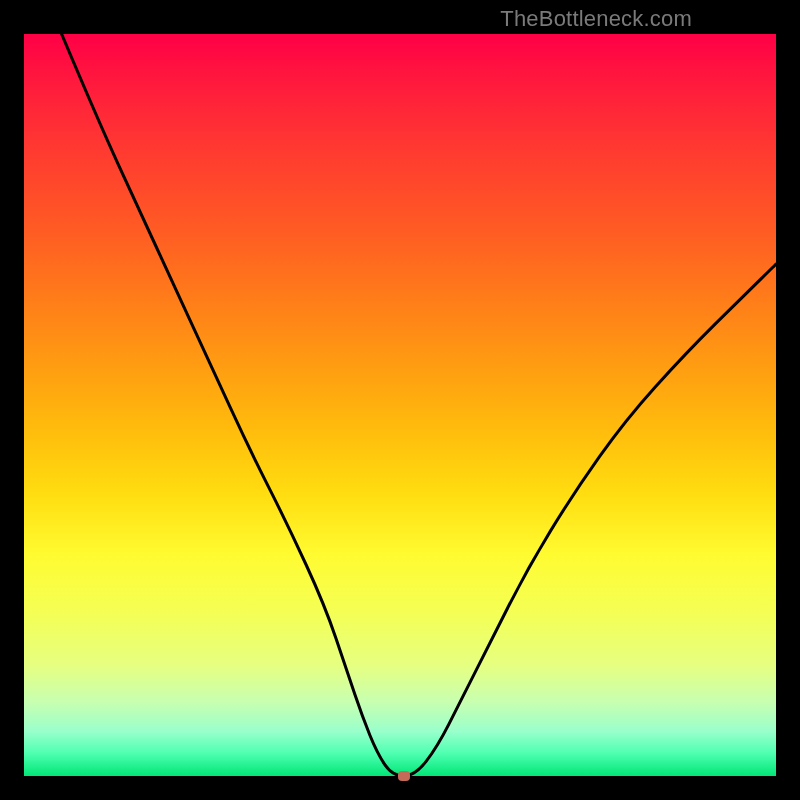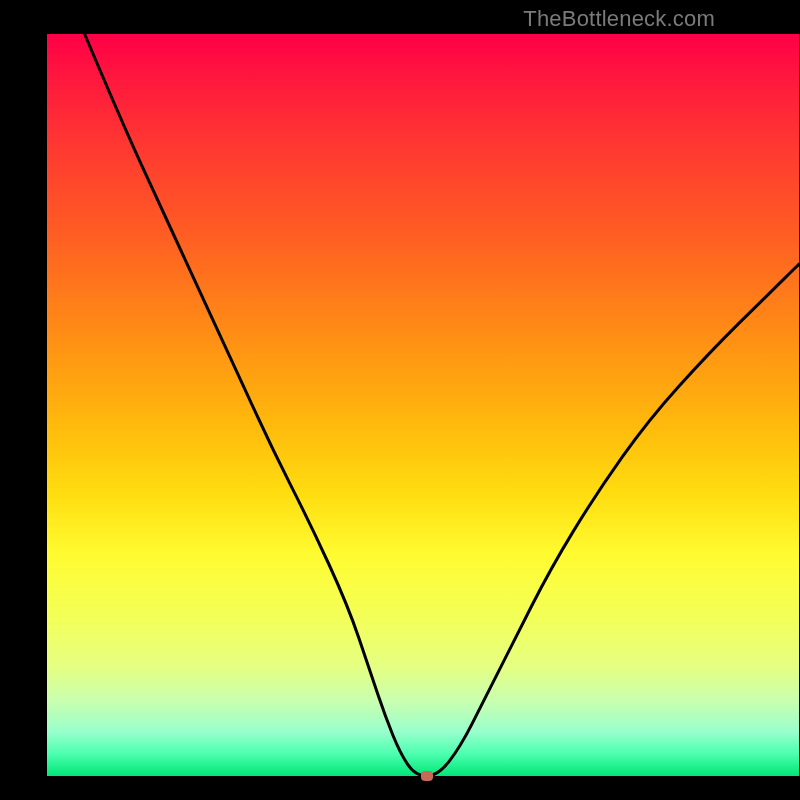--- a/index.html
+++ b/index.html
@@ -9,21 +9,20 @@
     height: 800px;
     overflow: hidden;
     background: #000;
     font-family: Arial, Helvetica, sans-serif;
   }
   .frame {
     position: relative;
     width: 704px;
     height: 800px;
     background: #000;
-    margin-left: 23px;
   }
   .watermark {
     position: absolute;
     top: 6px;
     right: 12px;
     color: #7a7a7a;
     font-size: 22px;
     font-weight: 500;
     letter-spacing: 0.2px;
     z-index: 10;

